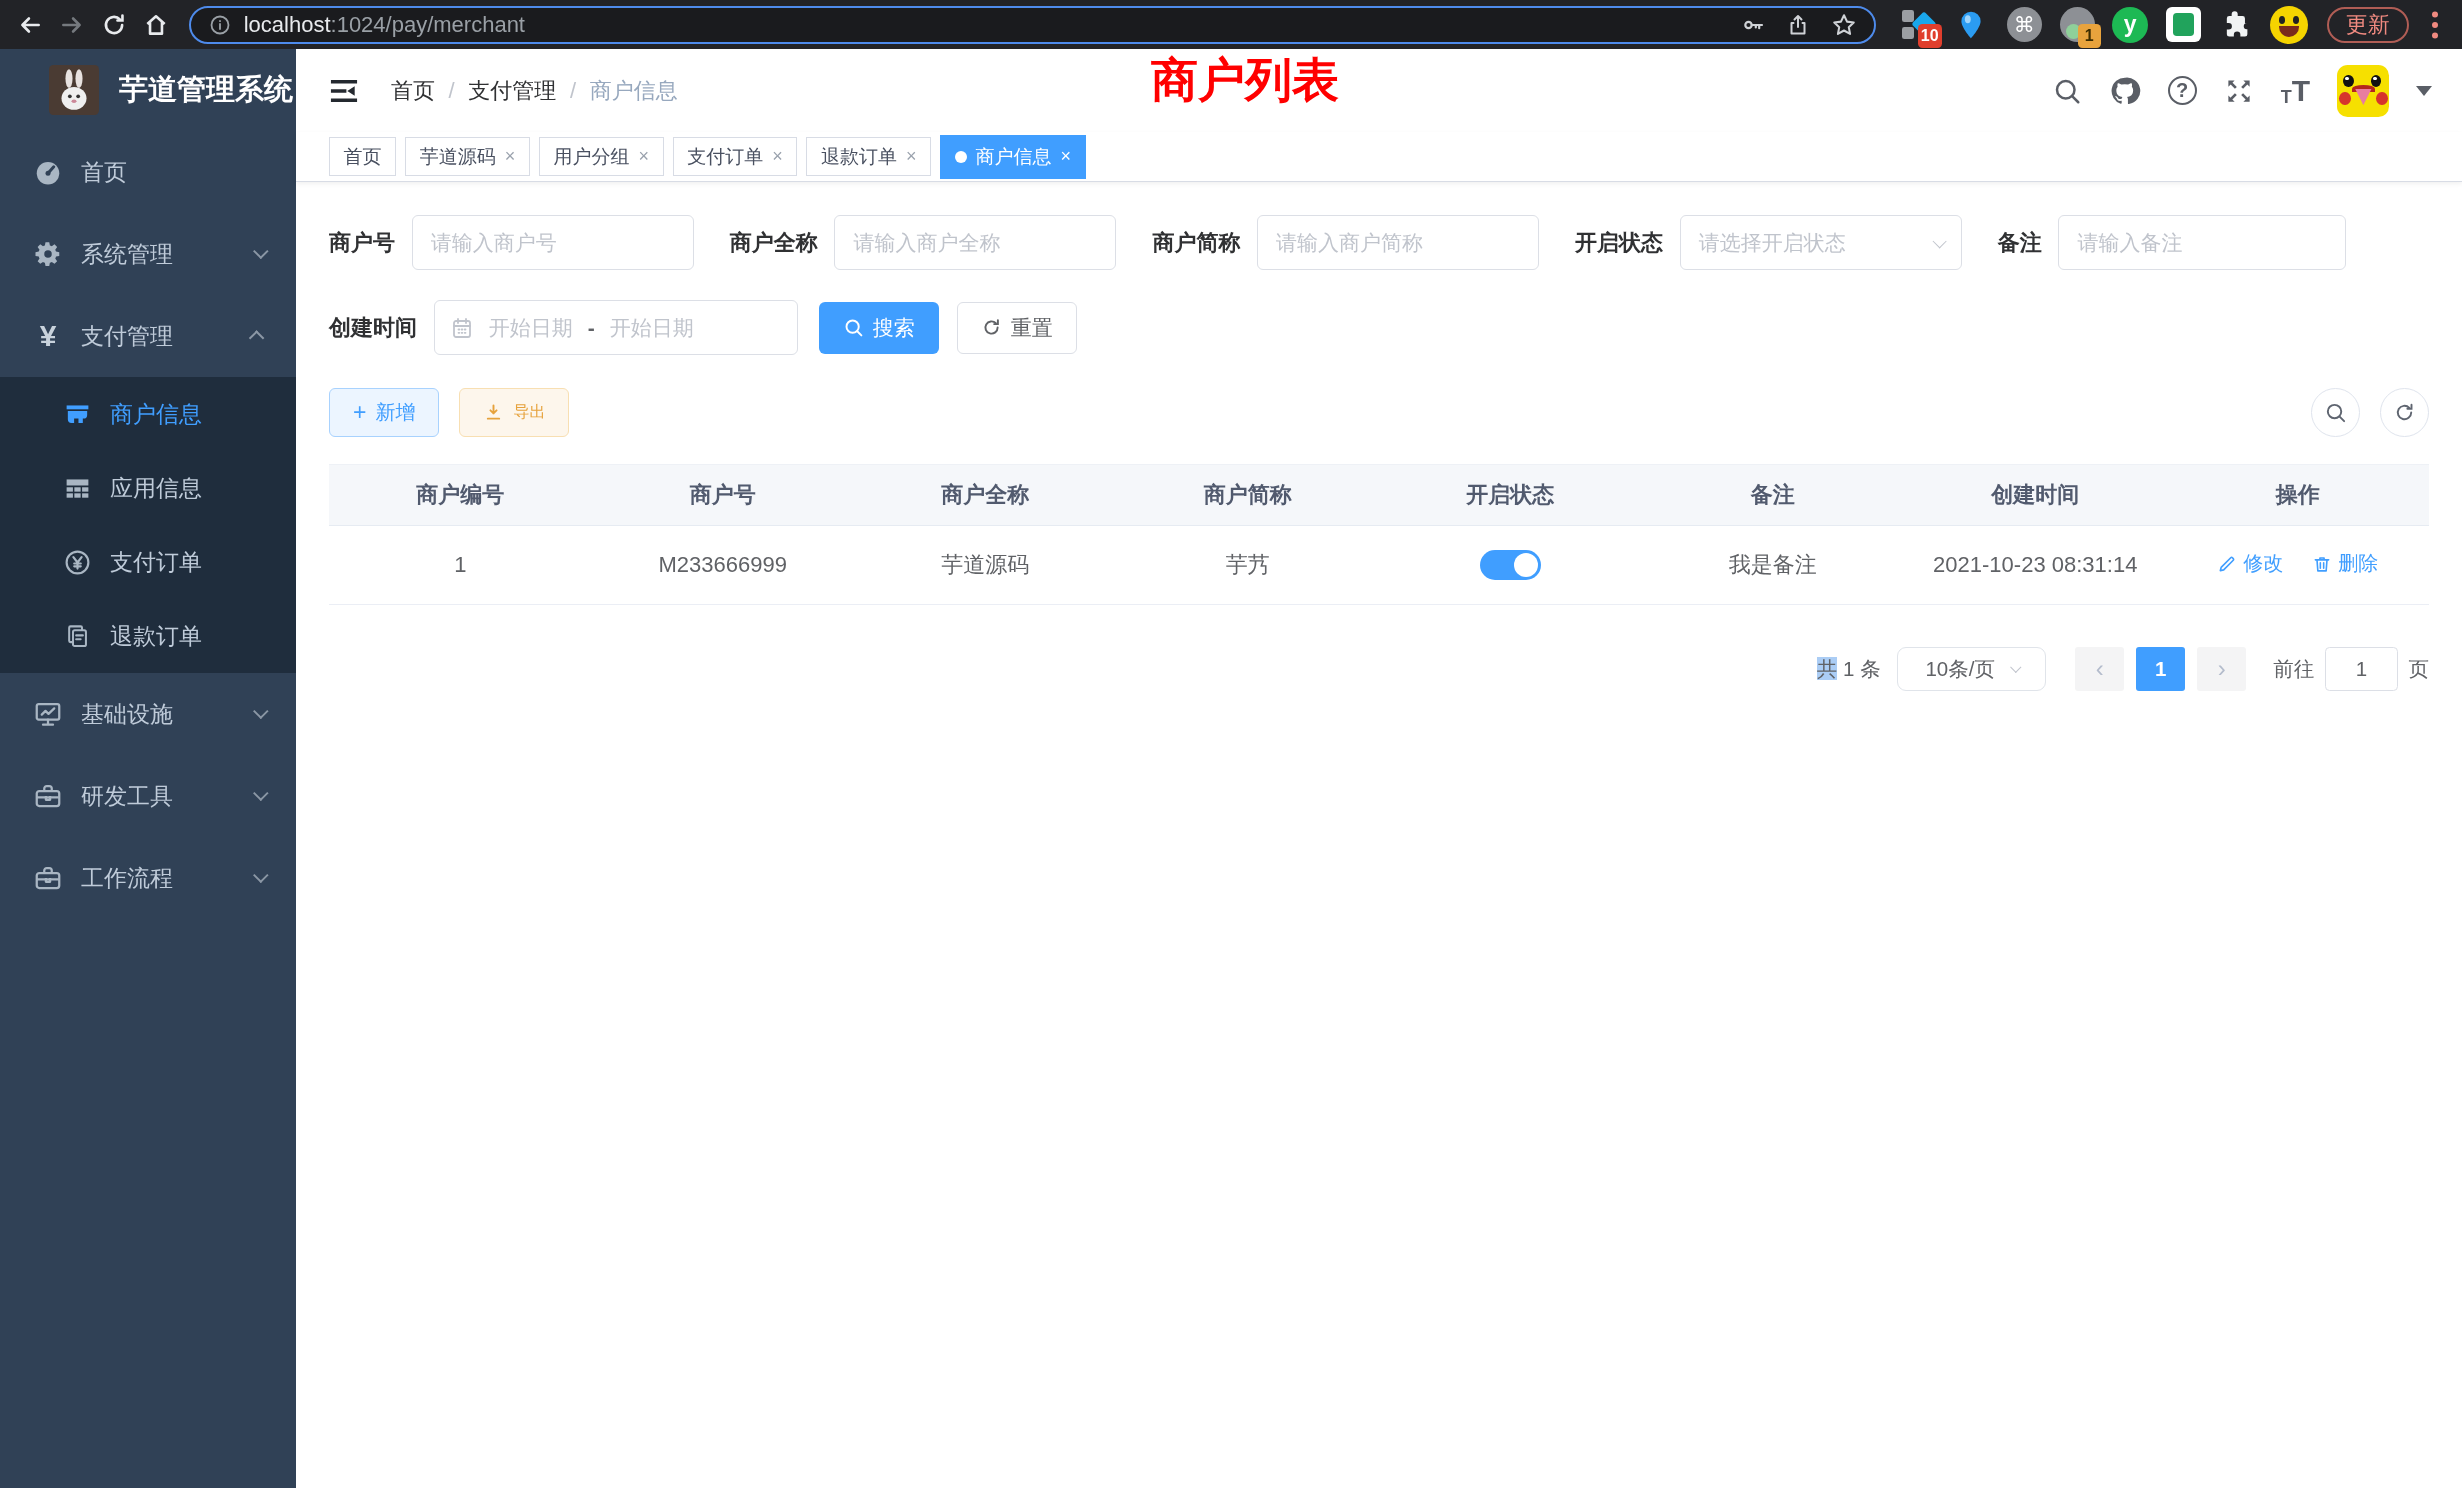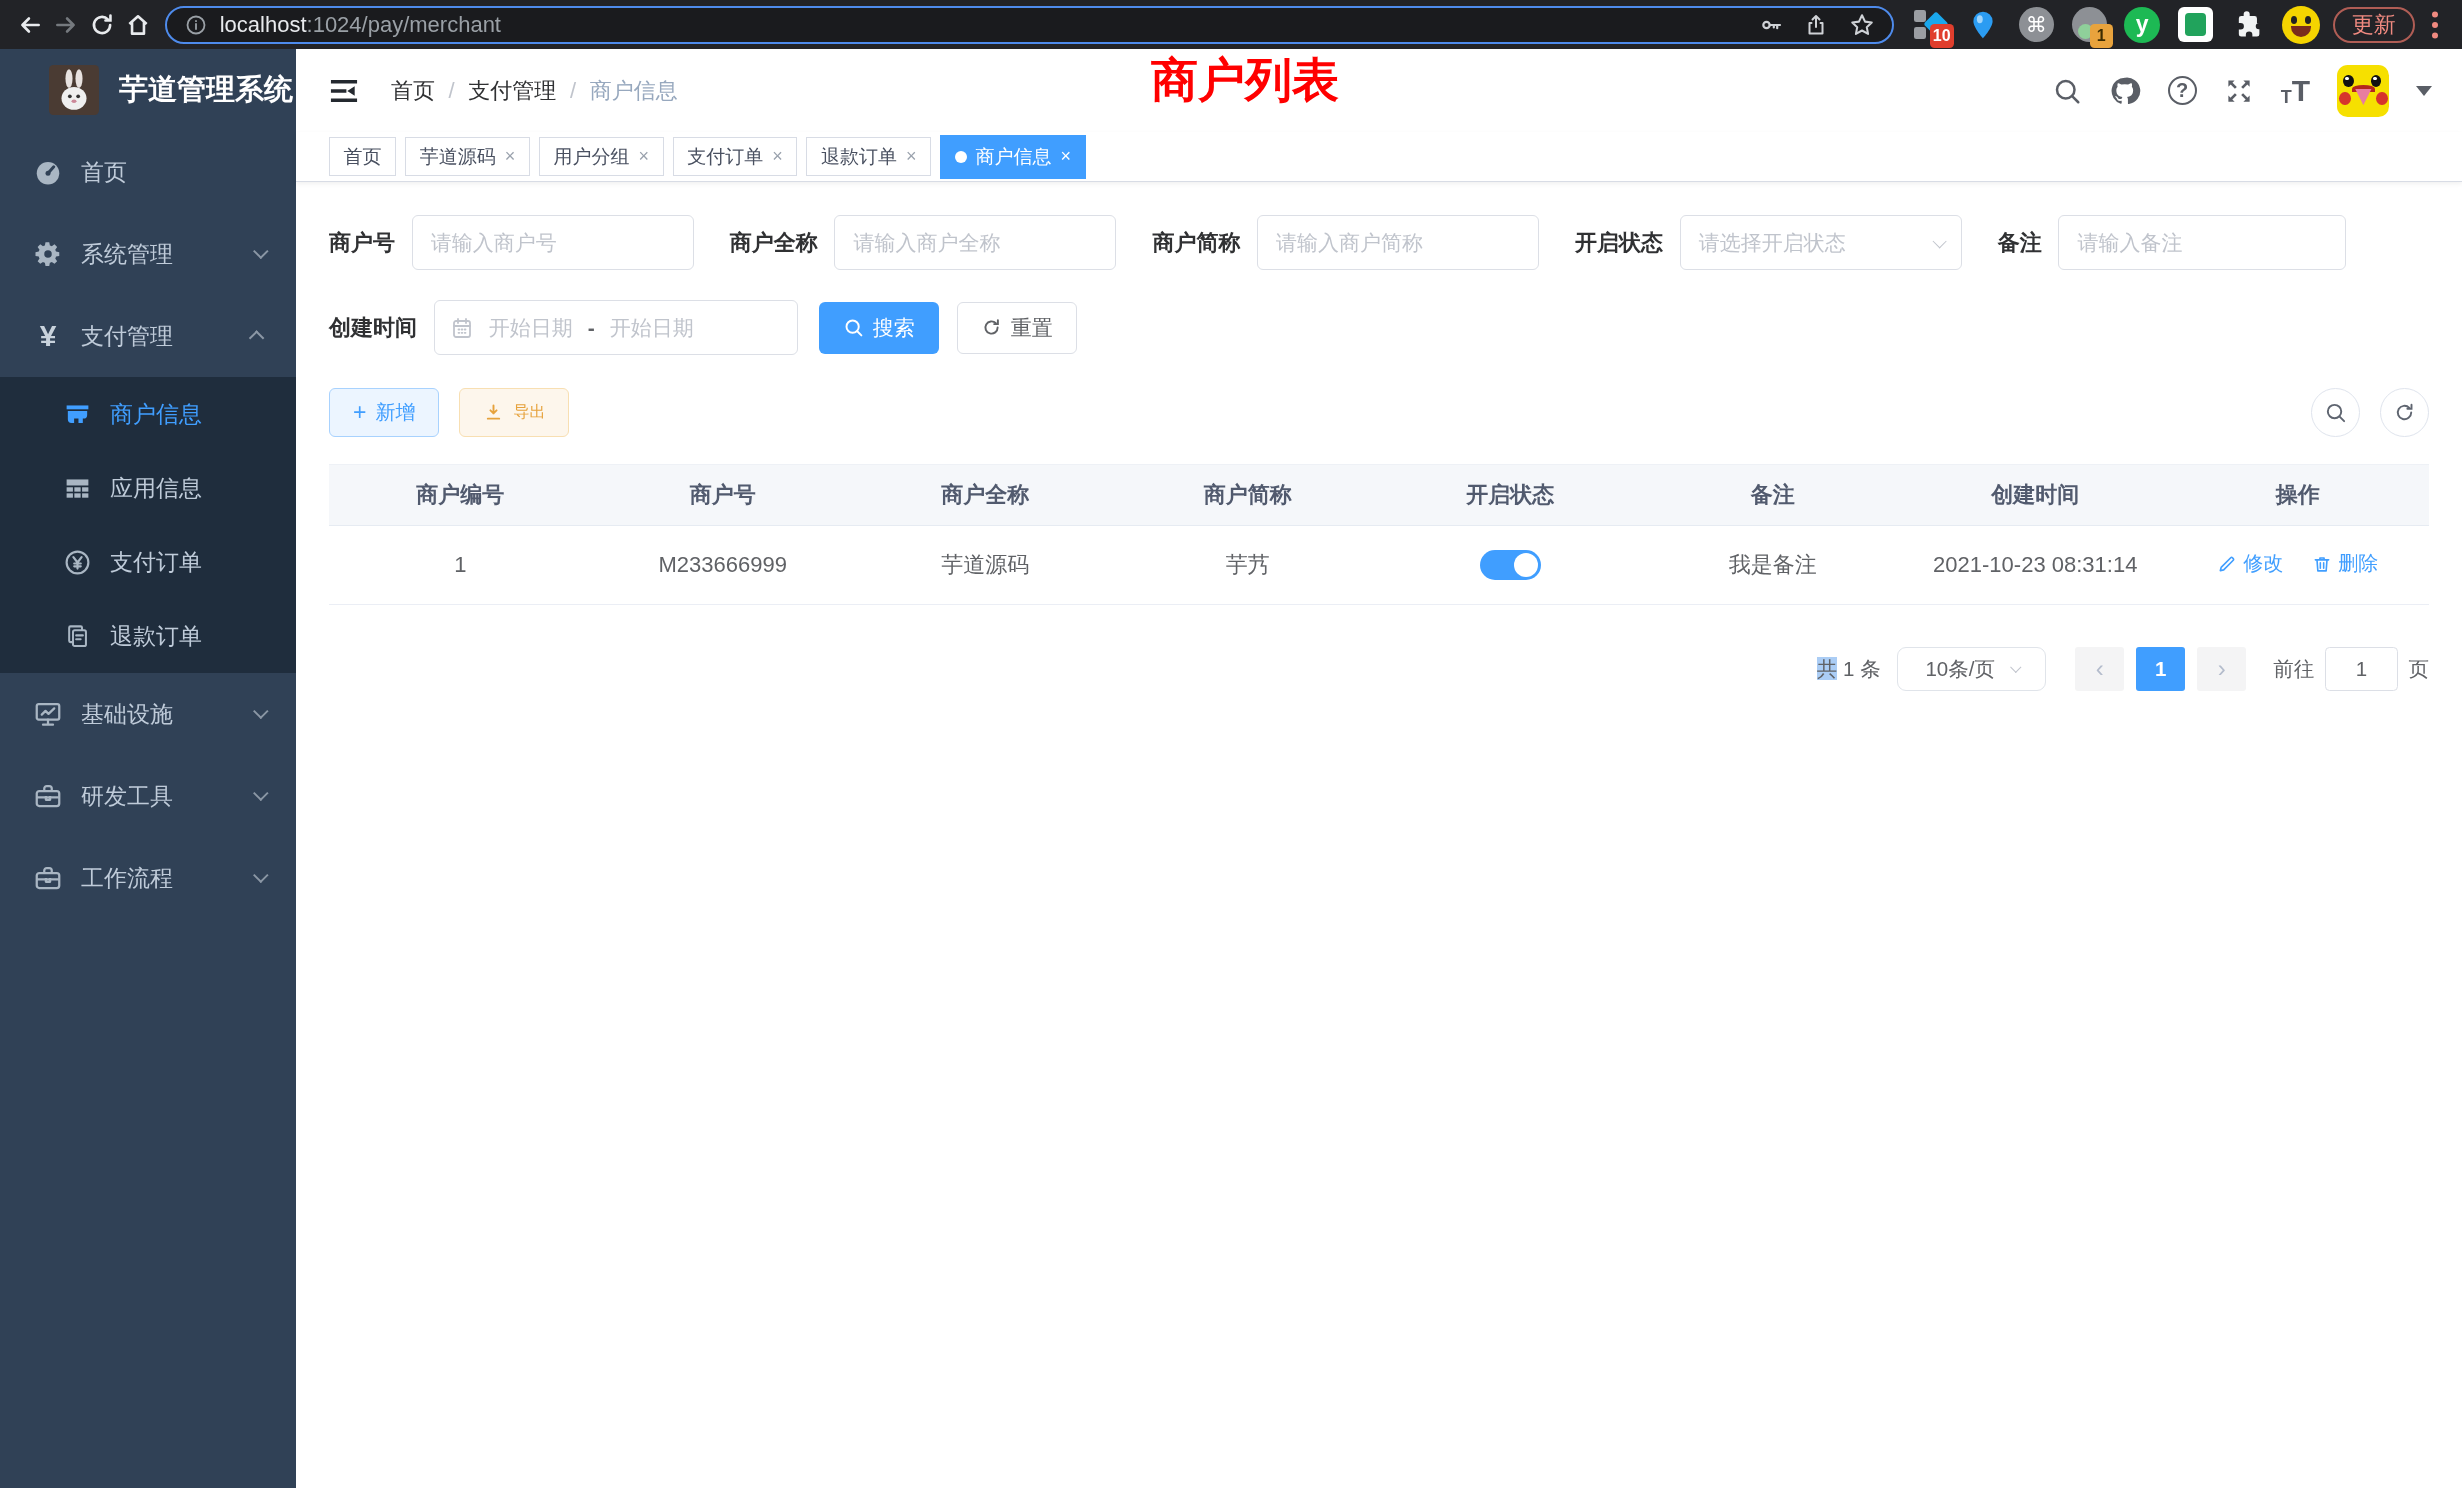--- a/index.html
+++ b/index.html
@@ -1,20 +1,20 @@
 <!DOCTYPE html>
 <html style="font-size:12px"><head>
 <meta charset="utf-8">
 <style>
   * { box-sizing: border-box; margin: 0; padding: 0; }
   html,body { width:2462px; height:1489px; font-family:"Liberation Sans",sans-serif; background:#fff; overflow:hidden; }
   .screen { position:relative; width:2462px; height:1489px; }
 
   
-  .browser-bar { height:49px; background:#222327; display:flex; align-items:center; padding:16px 12px; gap:1px; }
+  .browser-bar { height:49px; background:#222327; display:flex; align-items:center; padding:16px 12px; gap:7px; }
   .nav-btn { width:35px; height:35px; display:flex; align-items:center; justify-content:center; color:#e8eaed; flex:none; }
   .nav-btn.dim { color:#75797e; }
   .url-pill { flex:1; height:38px; margin:0 9px; background:#1a1b1e; border:2.3px solid #4e8bec; border-radius:20.5px; display:flex; align-items:center; padding:0 16.7px; gap:12px; min-width:0; }
   .url-text { font-size:22px; color:#e8eaed; white-space:nowrap; overflow:hidden; }
   .url-text .path { color:#9aa0a6; }
   .pill-icons { margin-left:auto; display:flex; align-items:center; gap:21px; color:#cfd2d6; }
   .ext-group { display:flex; align-items:center; gap:12px; margin:0 6px; }
   .ext { width:41px; height:41px; position:relative; display:flex; align-items:center; justify-content:center; flex:none; }
   .badge { position:absolute; bottom:-3px; right:-3px; min-width:23px; height:24px; border-radius:4.5px; font-size:16px; color:#fff; display:flex; align-items:center; justify-content:center; padding:0 3px; font-weight:700; }
   .badge.red { background:#e03e2d; }

